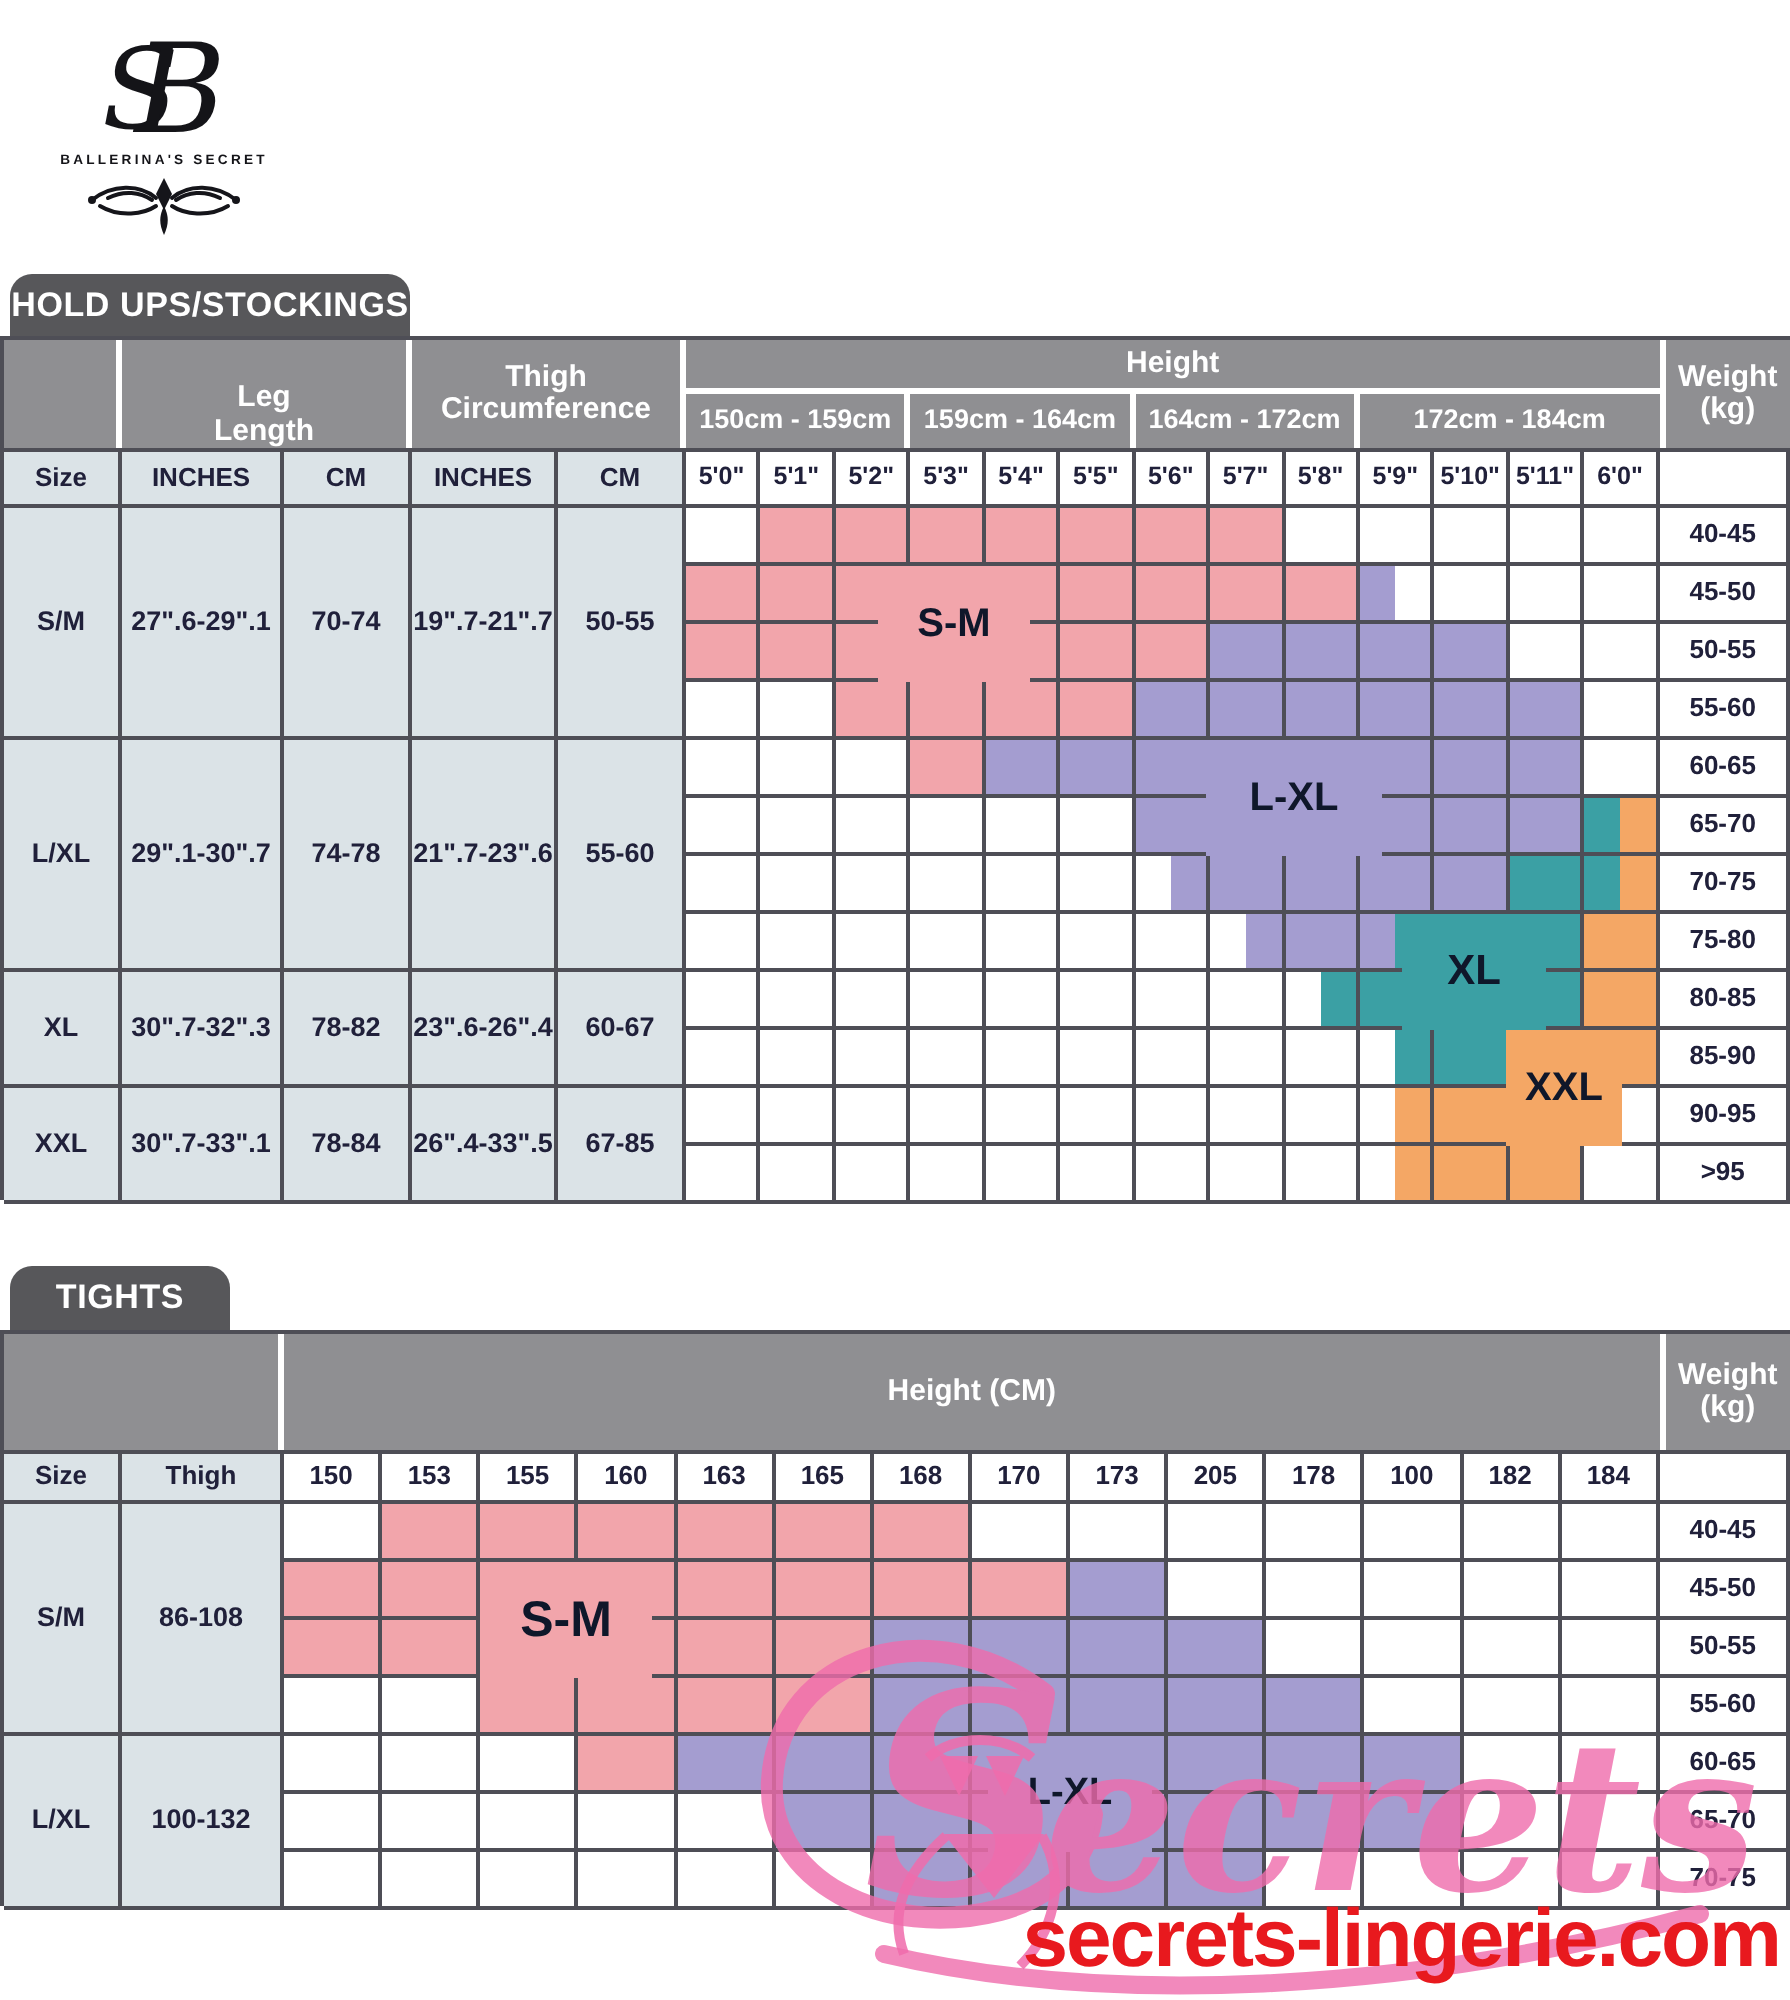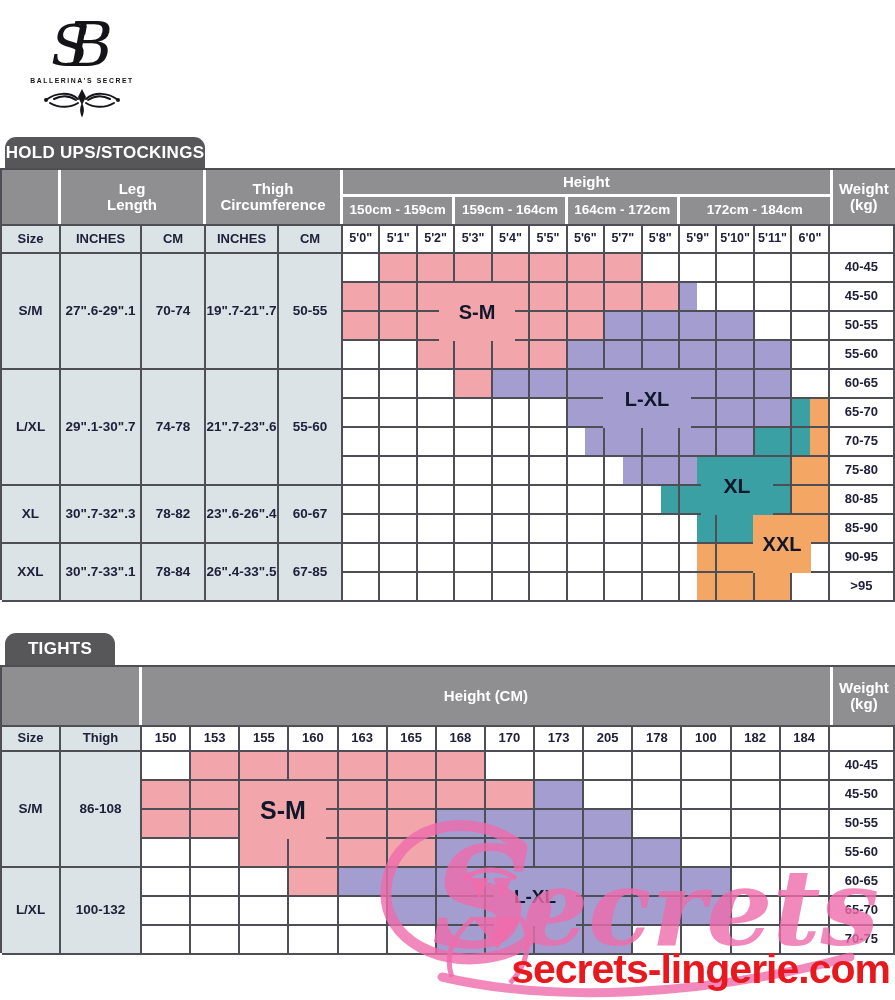--- a/index.html
+++ b/index.html
@@ -77,21 +77,21 @@
         <path d="M42 15 C 44.5 20, 44.5 24, 42 29.5 C 39.5 24, 39.5 20, 42 15 Z"></path>
         <circle cx="6" cy="12" r="2"></circle>
           <circle cx="78" cy="12" r="2"></circle>
       </g>
     </svg>
   </div>
 
   <div class="tab tab1">HOLD UPS/STOCKINGS</div>
   <div class="table" id="holdups-table">
       <div class="cell gband wr" style="grid-area: 1 / 1 / 3 / 2;"></div>
-      <div class="cell gband wr" style="grid-area: 1 / 2 / 3 / 4;">
+      <div class="cell gband wr" style="grid-area: 1 / 2 / 3 / 4; justify-content: flex-end;">
         <div>Leg</div>
         <div>Length</div>
       </div>
       <div class="cell gband wb" style="grid-area: 1 / 6 / 2 / 32;">Height</div>
       <div class="cell gband wr" style="grid-area: 1 / 4 / 3 / 6;">
         <div>Thigh</div>
         <div>Circumference</div>
       </div>
       <div class="cell gband rangecell wr" style="grid-area: 2 / 6 / 3 / 12;">150cm - 159cm</div>
       <div class="cell gband rangecell wr" style="grid-area: 2 / 12 / 3 / 18;">159cm - 164cm</div>

